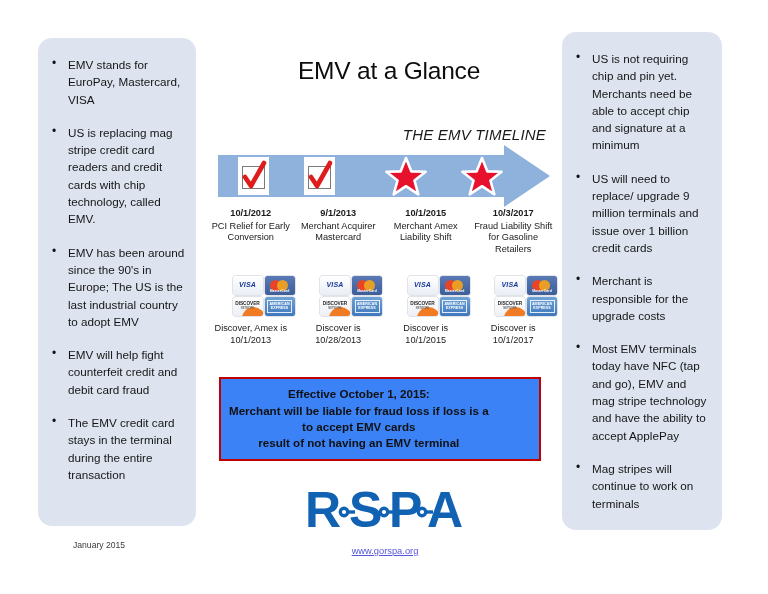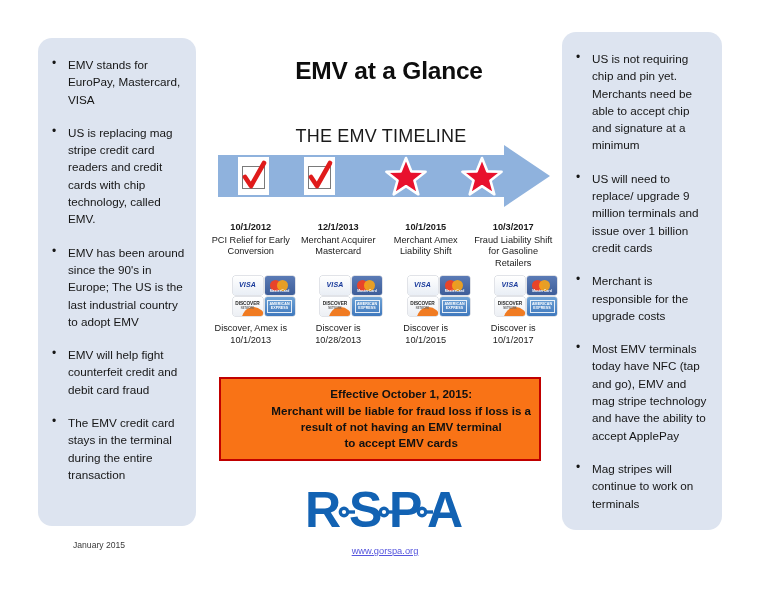--- a/index.html
+++ b/index.html
@@ -44,33 +44,34 @@
     line-height:17.3px;
     color:#151515;
   }
 
   
   #main-title{
     position:absolute;
     left:224px;top:57px;width:330px;
     text-align:center;
     font-size:24.5px;
-    font-weight:bold;
+    font-weight:normal;
     letter-spacing:-0.2px;
     color:#0d0d0d;
   }
 
   
   #timeline-heading{
     position:absolute;
     left:216px;top:126px;width:330px;
-    text-align:center;
-    font-size:18px;
+    text-align:right;
+    font-size:15px;
     color:#1a1a1a;
     letter-spacing:.2px;
+    font-style:italic;
   }
 
   
   #arrow-wrap{position:absolute;left:218px;top:145px;width:332px;height:62px;}
   #arrow-wrap svg{display:block;}
 
   .tl-check{
     position:absolute;
     width:31px;height:38px;
     background:#ffffff;
@@ -84,21 +85,21 @@
     background:#ffffff;
   }
   .tl-check .tick{
     position:absolute;left:0;top:0;width:31px;height:38px;
   }
 
   .tl-star{position:absolute;width:42px;height:42px;}
 
   
   #date-row{
-    position:absolute;left:207px;top:222px;width:350px;
+    position:absolute;left:207px;top:208px;width:350px;
     display:flex;
   }
   #date-row .col{
     width:87.5px;
     text-align:center;
     font-size:9.2px;
     line-height:11.6px;
     color:#1a1a1a;
   }
   #date-row .d{font-weight:bold;display:block;margin-bottom:1px;}
@@ -169,23 +170,23 @@
     text-align:center;
     font-size:9.2px;
     line-height:11.6px;
     color:#1a1a1a;
   }
 
   
   #callout{
     position:absolute;left:219px;top:377px;width:322px;height:84px;
     border:2.2px solid #c00000;
-    background:#f97316;
+    background:#3b82f6;
     box-sizing:border-box;
-    display:flex;align-items:center;justify-content:flex-end;
+    display:flex;align-items:center;justify-content:flex-start;
   }
   #callout .inner{
     text-align:center;
     font-size:11.6px;
     font-weight:bold;
     line-height:16.4px;
     color:#111111;
     padding:0 8px;
   }
 
@@ -267,21 +268,21 @@
       </svg>
     </div>
   </div>
 
   <div id="date-row">
     <div class="col">
       <span class="d">10/1/2012</span>
       <span>PCI Relief for Early Conversion</span>
     </div>
     <div class="col">
-      <span class="d">12/1/2013</span>
+      <span class="d">9/1/2013</span>
       <span>Merchant Acquirer Mastercard</span>
     </div>
     <div class="col">
       <span class="d">10/1/2015</span>
       <span>Merchant Amex Liability Shift</span>
     </div>
     <div class="col">
       <span class="d">10/3/2017</span>
       <span>Fraud Liability Shift for Gasoline Retailers</span>
     </div>
@@ -380,22 +381,22 @@
       </div>
       <div class="logo-note">Discover is 10/1/2017</div>
     </div>
 
   </div>
 
   <div id="callout">
     <div class="inner">
       <div>Effective October 1, 2015:</div>
       <div>Merchant will be liable for fraud loss if loss is a</div>
+      <div>to accept EMV cards</div>
       <div>result of not having an EMV terminal</div>
-      <div>to accept EMV cards</div>
     </div>
   </div>
 
   <div id="rspa-logo">
     <svg width="160" height="52" viewBox="0 0 160 52">
       <g fill="#1262b3" font-family="Liberation Sans, sans-serif" font-size="50" font-weight="bold">
         <text x="0" y="45">R</text>
         <text x="44" y="45">S</text>
         <text x="84" y="45">P</text>
         <text x="122" y="45">A</text>

